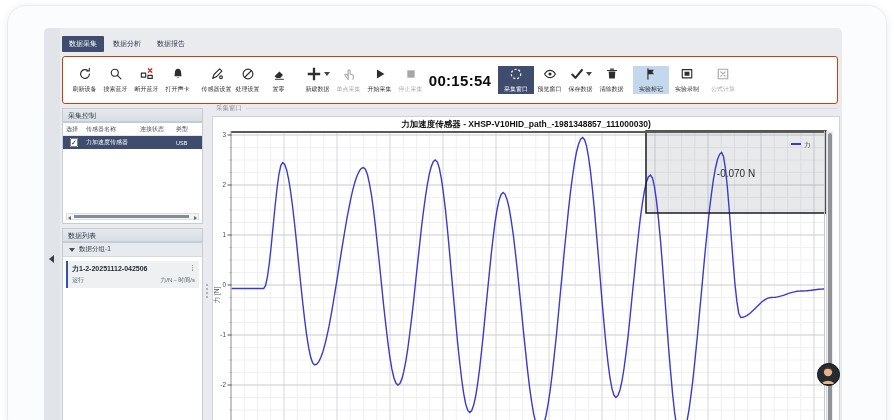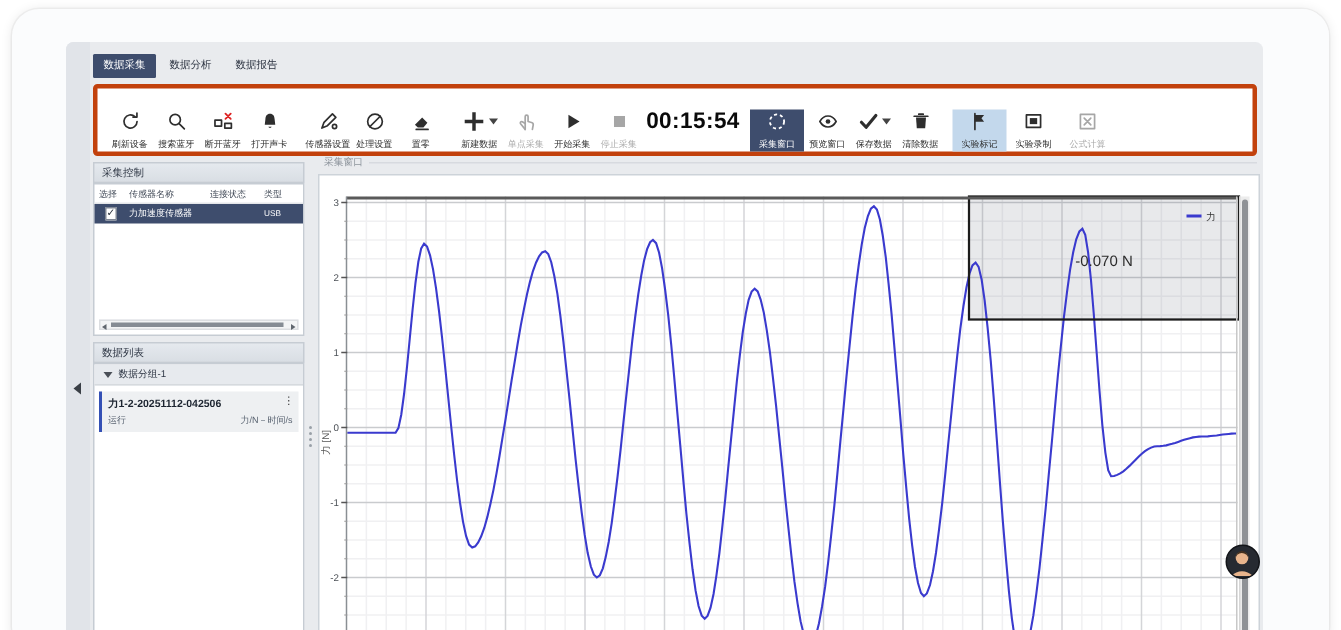--- a/index.html
+++ b/index.html
@@ -10,21 +10,21 @@
   .app{position:absolute;left:36px;top:22px;width:798px;height:408px;background:#e9ebee;border-radius:5px 5px 0 0;}
   .strip{position:absolute;left:0;top:0;width:16px;height:100%;background:#e1e4e9;border-radius:5px 0 0 0;}
   .collapse-arrow{position:absolute;left:5px;top:227px;width:0;height:0;
     border-top:4px solid transparent;border-bottom:4px solid transparent;border-right:5px solid #3a3f46;cursor:pointer;}
   
   .tabs{position:absolute;left:18px;top:8px;display:flex;gap:2px;}
   .tab{font-size:7px;line-height:16px;height:16px;padding:0 7px;color:#2c3341;cursor:pointer;white-space:nowrap;}
   .tab.active{background:#3e4d6d;color:#fff;border-radius:1px;}
   
   .toolbar{position:absolute;left:18px;top:28px;width:776px;height:48px;background:#fff;
-    border:3px solid #c2410c;border-radius:3px;display:flex;align-items:flex-end;padding-left:6px;}
+    border:1px solid #c2410c;border-radius:3px;display:flex;align-items:center;padding-left:6px;}
   .tbtn{width:31px;display:flex;flex-direction:column;align-items:center;justify-content:center;
     gap:3px;color:#2e2e2e;cursor:pointer;flex:none;}
   .tbtn .ic-row{display:flex;align-items:center;gap:1px;height:16px;}
   .tbtn svg{width:14px;height:14px;display:block;}
   .tbtn.big svg{width:16px;height:16px;}
   .tbtn .lb{font-size:6px;white-space:nowrap;color:inherit;}
   .tbtn.active-dark{background:#3e4d6d;color:#fff;width:36px;}
   .tbtn.active-light{background:#c3d8ec;width:36px;}
   .tbtn.wide{width:36px;}
   .tbtn.disabled{opacity:.42;cursor:default;}
@@ -337,20 +337,21 @@
         <i></i>
         <i></i>
       </div>
 
     <div class="chart-group-label">
       <span>采集窗口</span>
         <i></i>
     </div>
 
     <div class="chart-panel">
+      <div class="chart-title">力加速度传感器 - XHSP-V10HID_path_-1981348857_111000030)</div>
       <svg id="plot-svg" width="628" height="320">
           <line x1="31.25" y1="14" x2="31.25" y2="320" stroke="#f0f0f2" stroke-width="1"></line>
           <line x1="44.5" y1="14" x2="44.5" y2="320" stroke="#f0f0f2" stroke-width="1"></line>
           <line x1="57.75" y1="14" x2="57.75" y2="320" stroke="#f0f0f2" stroke-width="1"></line>
           <line x1="84.25" y1="14" x2="84.25" y2="320" stroke="#f0f0f2" stroke-width="1"></line>
           <line x1="97.5" y1="14" x2="97.5" y2="320" stroke="#f0f0f2" stroke-width="1"></line>
           <line x1="110.75" y1="14" x2="110.75" y2="320" stroke="#f0f0f2" stroke-width="1"></line>
           <line x1="137.25" y1="14" x2="137.25" y2="320" stroke="#f0f0f2" stroke-width="1"></line>
           <line x1="150.5" y1="14" x2="150.5" y2="320" stroke="#f0f0f2" stroke-width="1"></line>
           <line x1="163.75" y1="14" x2="163.75" y2="320" stroke="#f0f0f2" stroke-width="1"></line>

